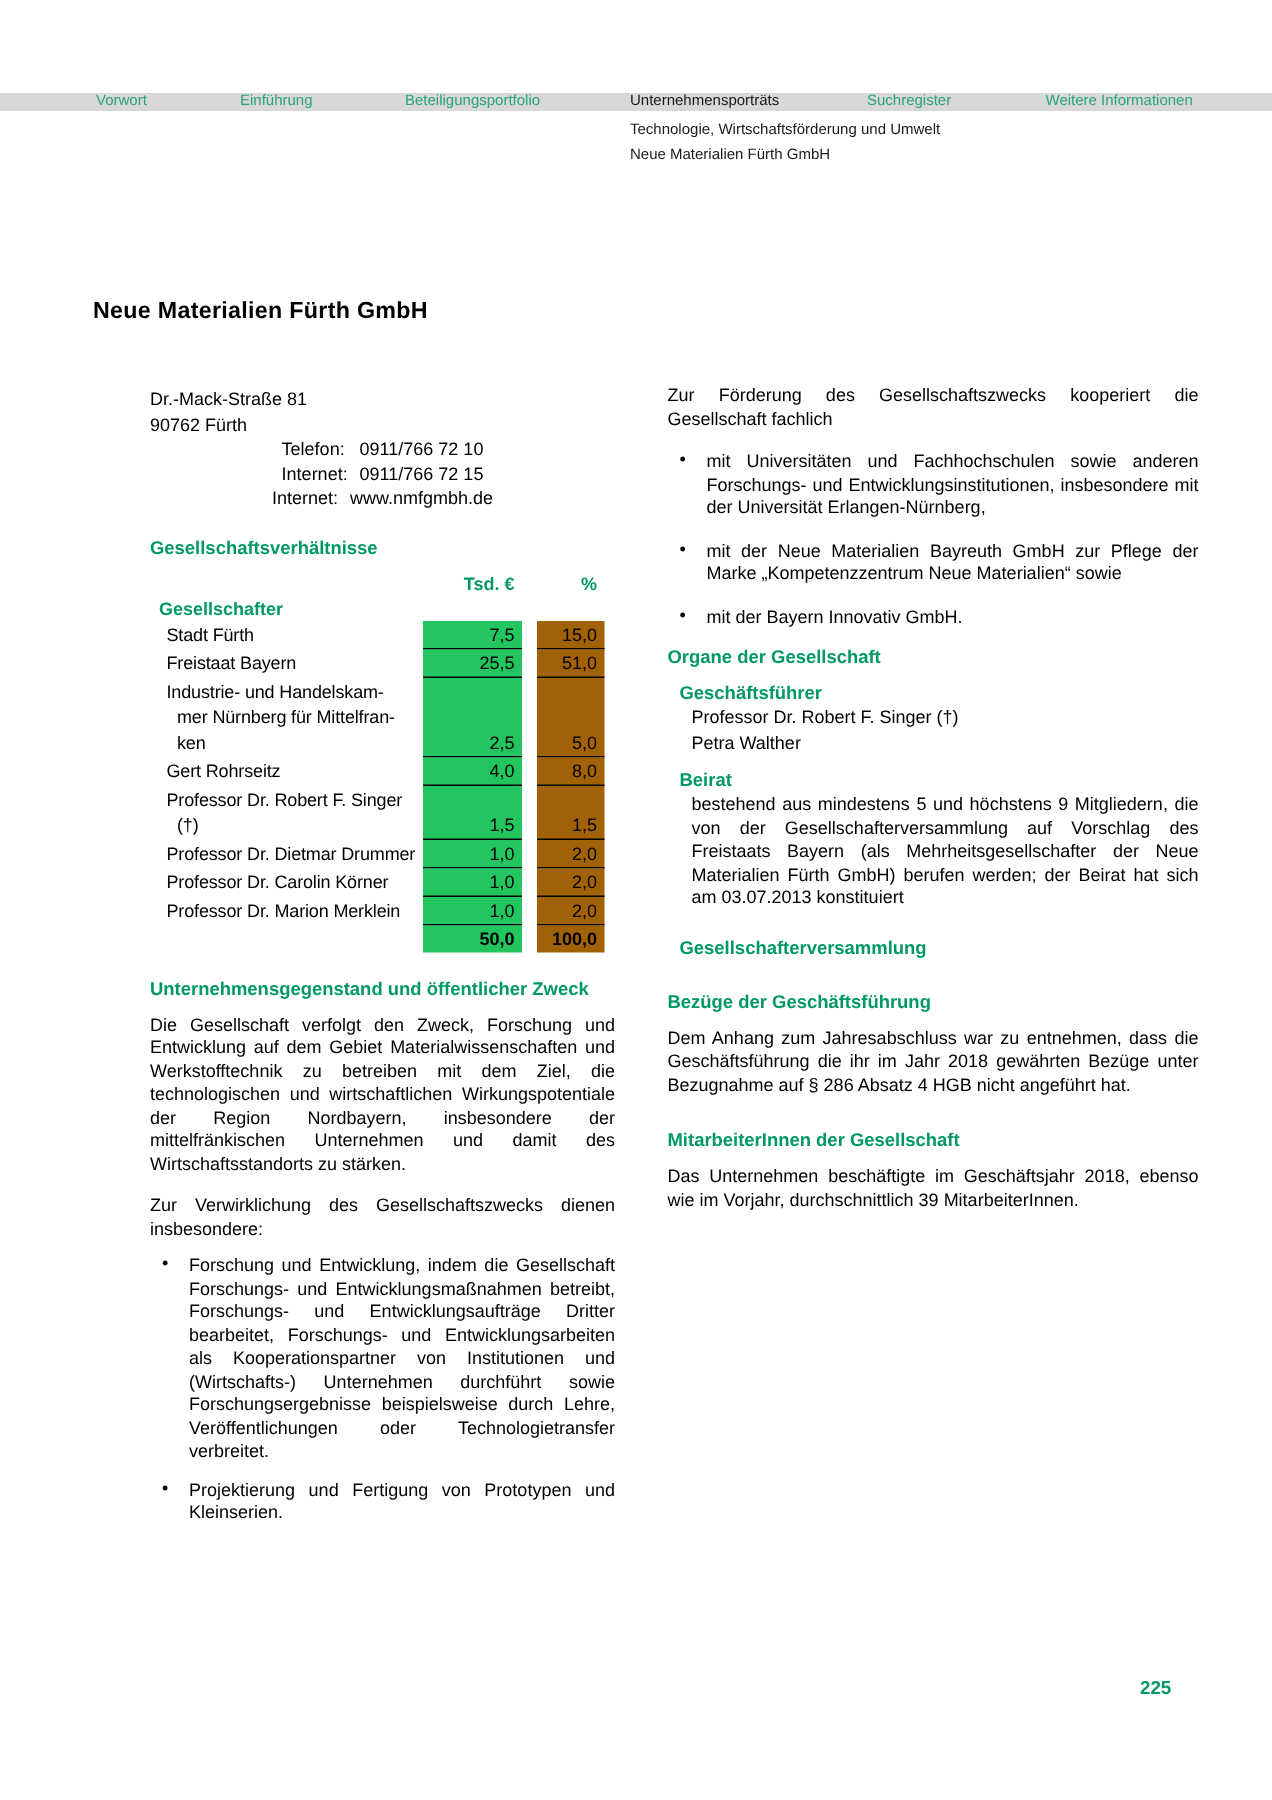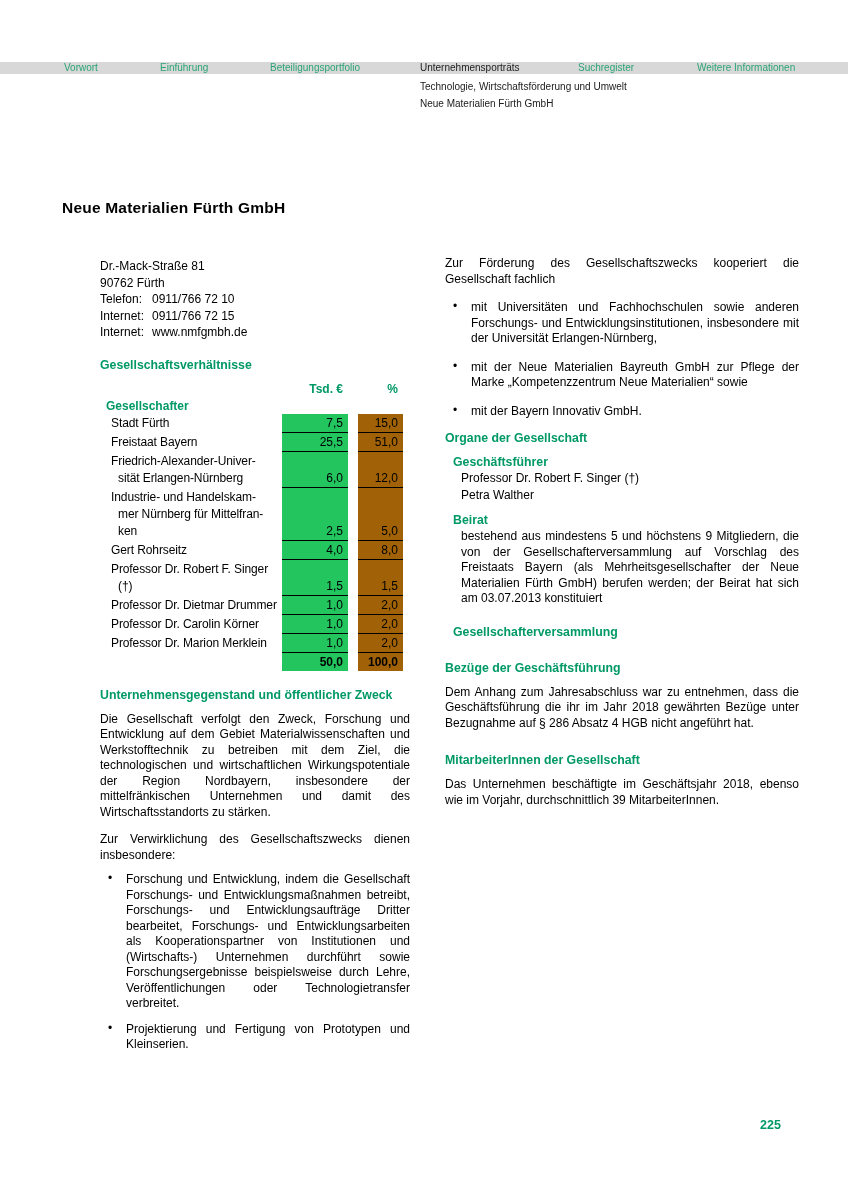--- a/index.html
+++ b/index.html
@@ -12,21 +12,21 @@
   .nav-item.active{color:#1a1a1a;}
 
   .breadcrumb{position:absolute;left:420px;top:79px;font-size:10px;line-height:16.5px;color:#1a1a1a;}
 
   .page-title{position:absolute;left:62px;top:199px;margin:0;font-size:15.5px;font-weight:bold;letter-spacing:.2px;color:#000;}
 
   .col-left{position:absolute;left:100px;top:258px;width:310px;}
   .col-right{position:absolute;left:445px;top:252px;width:354px;}
 
   .contact{font-size:12px;line-height:16.6px;color:#000;}
-  .contact-row{display:flex;}
+  .contact-row{display:flex;justify-content:center;}
   .contact-label{width:52px;}
 
   .green-heading{color:#009966;font-weight:bold;font-size:12.3px;line-height:15px;}
   .sub-heading{color:#009966;font-weight:bold;font-size:12.3px;line-height:15px;margin-left:8px;}
 
   
   .o-table{font-size:12px;color:#000;}
   .o-hrow{display:flex;margin-top:9px;font-weight:bold;color:#009966;}
   .o-sp{width:182px;}
   .o-h1{width:66px;text-align:right;padding-right:5px;box-sizing:border-box;}
@@ -106,26 +106,20 @@
         <div class="o-label">Stadt Fürth</div>
         <div class="o-val o-val1">7,5</div>
         <div class="o-val o-val2">15,0</div>
       </div>
       <div class="o-row">
         <div class="o-label">Freistaat Bayern</div>
         <div class="o-val o-val1">25,5</div>
         <div class="o-val o-val2">51,0</div>
       </div>
       <div class="o-row">
-        <div class="o-label">Friedrich-Alexander-Univer-
-sität Erlangen-Nürnberg</div>
-        <div class="o-val o-val1">6,0</div>
-        <div class="o-val o-val2">12,0</div>
-      </div>
-      <div class="o-row">
         <div class="o-label">Industrie- und Handelskam-
 mer Nürnberg für Mittelfran-
 ken</div>
         <div class="o-val o-val1">2,5</div>
         <div class="o-val o-val2">5,0</div>
       </div>
       <div class="o-row">
         <div class="o-label">Gert Rohrseitz</div>
         <div class="o-val o-val1">4,0</div>
         <div class="o-val o-val2">8,0</div>

